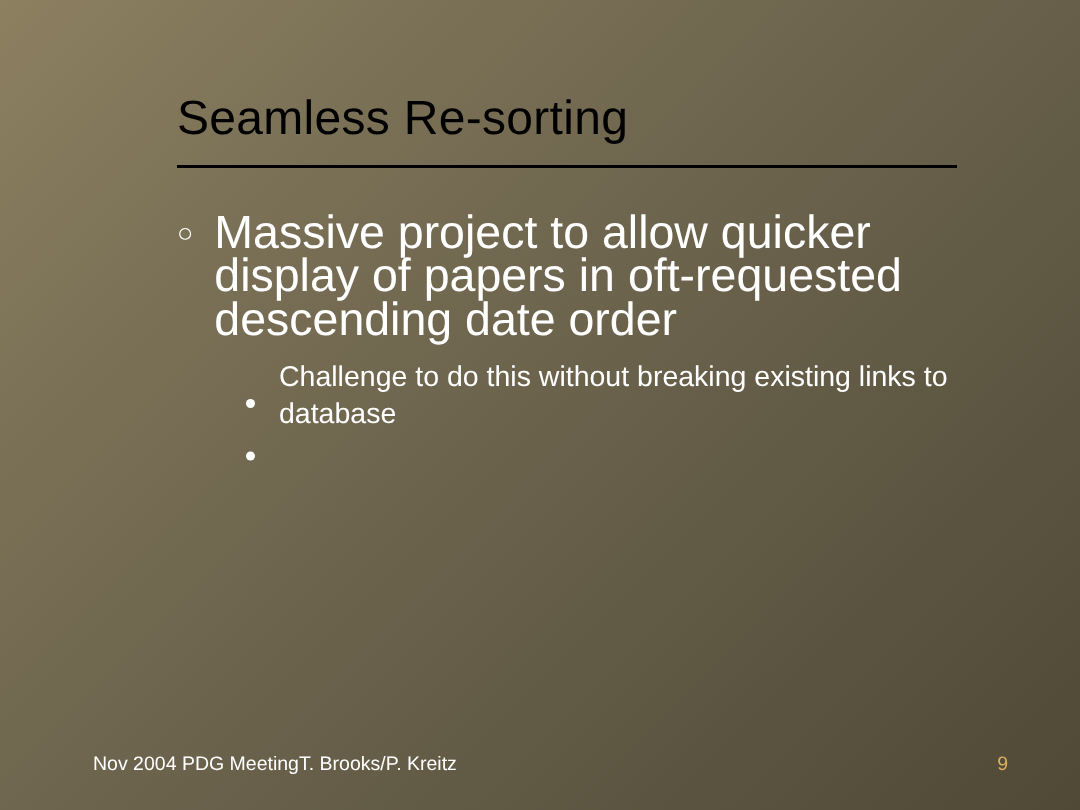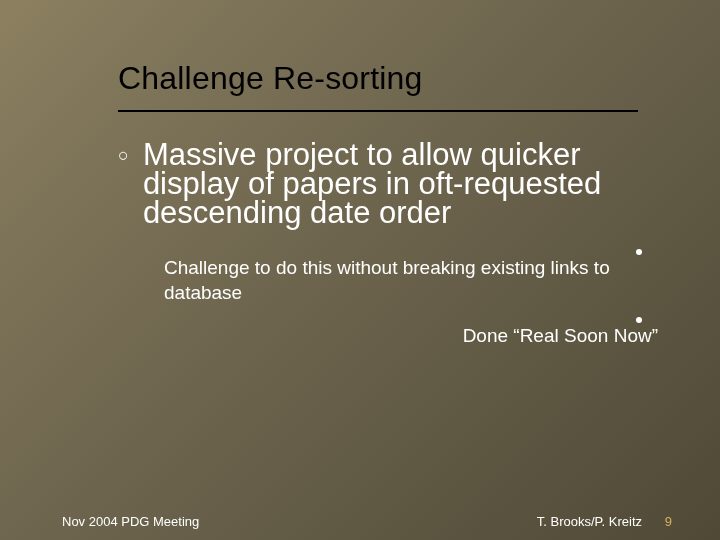--- a/index.html
+++ b/index.html
@@ -56,76 +56,74 @@
     font-size: 31px;
     line-height: 29px;
     color: #ffffff;
   }
   .sublist {
     margin-left: 46px;
     margin-top: 6px;
   }
   .bullet-sub {
     display: flex;
-    align-items: flex-end;
+    align-items: center;
     margin-bottom: 2px;
-    flex-direction: column;
   }
   .bullet-sub .dot {
     width: 6px;
     height: 6px;
     border-radius: 50%;
     background: #ffffff;
     margin-top: 10px;
     margin-right: 16px;
     flex: 0 0 auto;
   }
   .bullet-sub .text {
     font-size: 19px;
     line-height: 25px;
     color: #ffffff;
   }
   .footer {
     position: absolute;
-    bottom: 11px;
+    bottom: 24px;
     left: 0;
     width: 720px;
     display: flex;
     justify-content: space-between;
     align-items: baseline;
     padding: 0 48px 0 62px;
     box-sizing: border-box;
     font-size: 13px;
     color: #ffffff;
   }
   .footer .left  { text-align: left; }
-  .footer .center{ text-align: right; flex: 1; margin-top: 19px; }
+  .footer .center{ text-align: left; flex: 1; margin-top: 19px; }
   .footer .right { text-align: right; color: #d8b060; min-width: 30px; }
 </style>
 </head>
 <body>
 
 <div class="slide">
 
-  <div class="title">Challenge Re-sorting</div>
+  <div class="title">Seamless Re-sorting</div>
   <div class="title-rule"></div>
 
   <div class="body">
     <div class="bullet-main">
       <div class="mark">○</div>
       <div class="text">Massive project to allow quicker display of papers in oft-requested descending date order</div>
     </div>
     <div class="sublist">
       <div class="bullet-sub">
         <div class="dot"></div>
         <div class="text">Challenge to do this without breaking existing links to database</div>
       </div>
       <div class="bullet-sub">
         <div class="dot"></div>
-        <div class="text">Done “Real Soon Now”</div>
       </div>
     </div>
   </div>
 
   <div class="footer">
     <div class="left">Nov 2004 PDG Meeting</div>
     <div class="center">T. Brooks/P. Kreitz</div>
     <div class="right">9</div>
   </div>
 

